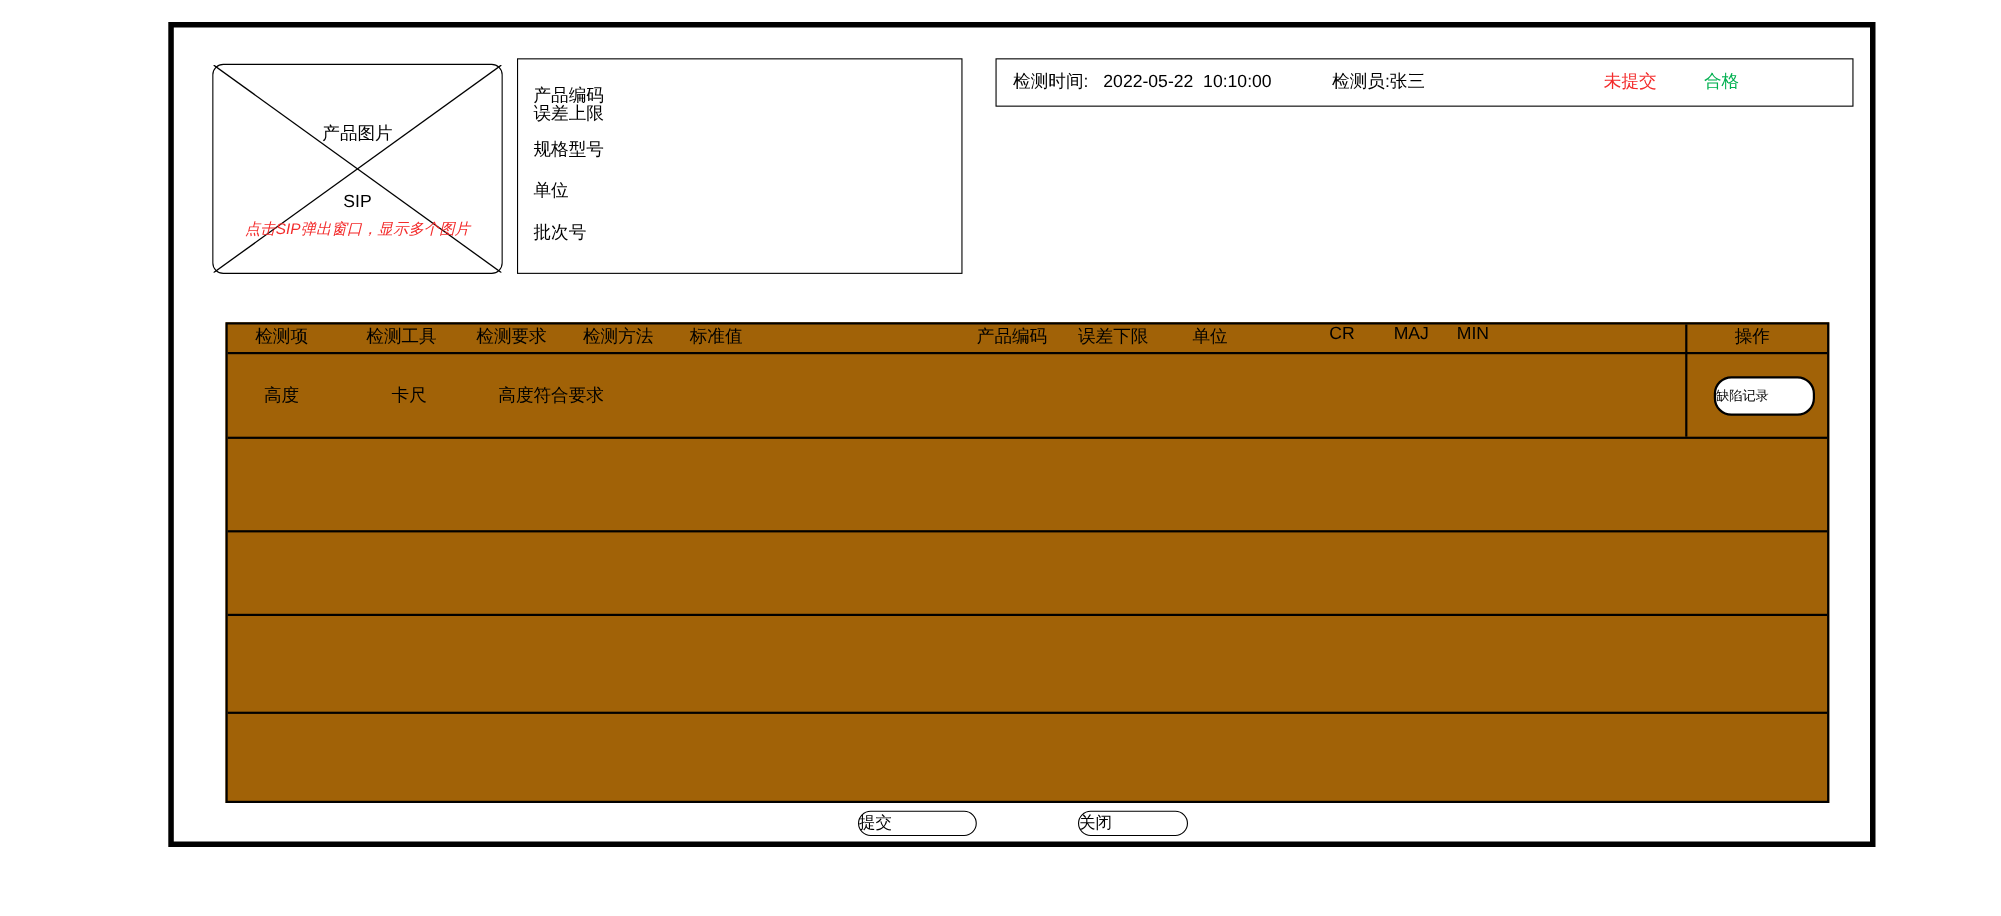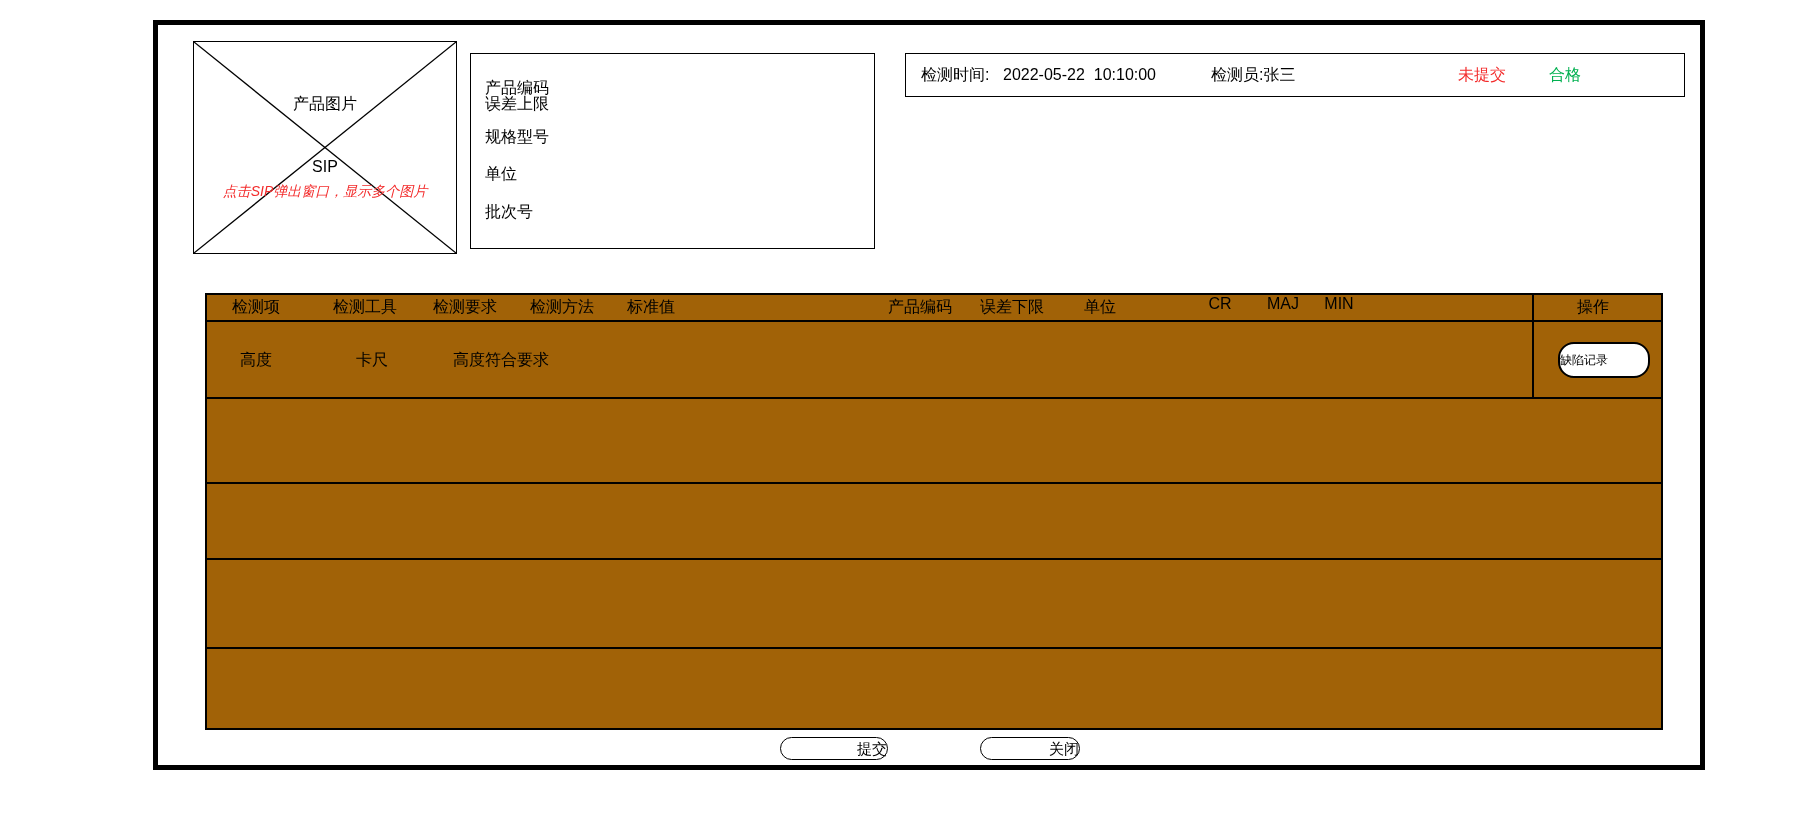--- a/index.html
+++ b/index.html
@@ -12,21 +12,21 @@
 
   
   .frame {
     position:absolute; left:153px; top:20px; width:1552px; height:750px;
     border:5px solid #000; background:#fff;
   }
 
   .box { position:absolute; border:1.5px solid #000; background:#fff; }
 
   
-  .img-box { left:35px; top:16px; width:264px; height:213px; }
+  .img-box { left:35px; top:33px; width:264px; height:191px;border-radius:10px; }
   .img-box svg { position:absolute; left:0; top:0; width:100%; height:100%; }
   .img-box .ctr { position:absolute; left:0; width:100%; text-align:center; background:transparent; }
   .img-title { top:52px; }
   .sip-label { top:116px; }
   .sip-note { top:141px; font-size:14px; color:var(--red); white-space:nowrap;font-style:italic; }
 
   
   .form-box { left:312px; top:28px; width:405px; height:196px; }
   .form-box .fld { position:absolute; left:14px; height:20px; line-height:20px; }
 
@@ -58,21 +58,21 @@
   .defect-btn {
     position:absolute; left:1351px; top:50%; transform:translateY(-50%);
     width:92px; height:36px; border:2px solid #000; border-radius:16px;
     background:#fff; font-size:12px; text-align:left; line-height:32px;
     cursor:pointer; font-family:inherit;
   }
 
   
   .pill-btn {
     position:absolute; top:712px; height:23px; border:1.7px solid #000;
-    border-radius:12px; background:#fff; font-size:15px; text-align:right;
+    border-radius:12px; background:#fff; font-size:15px; text-align:left;
     line-height:19px; cursor:pointer; font-family:inherit;
   }
   .submit-btn { left:622px; width:108px; }
   .close-btn  { left:822px; width:100px; }
 
   :root { --red:#f32b2b; --green:#00b050; }
   .red   { color:var(--red); }
   .green { color:var(--green); }
 </style>
 </head>

